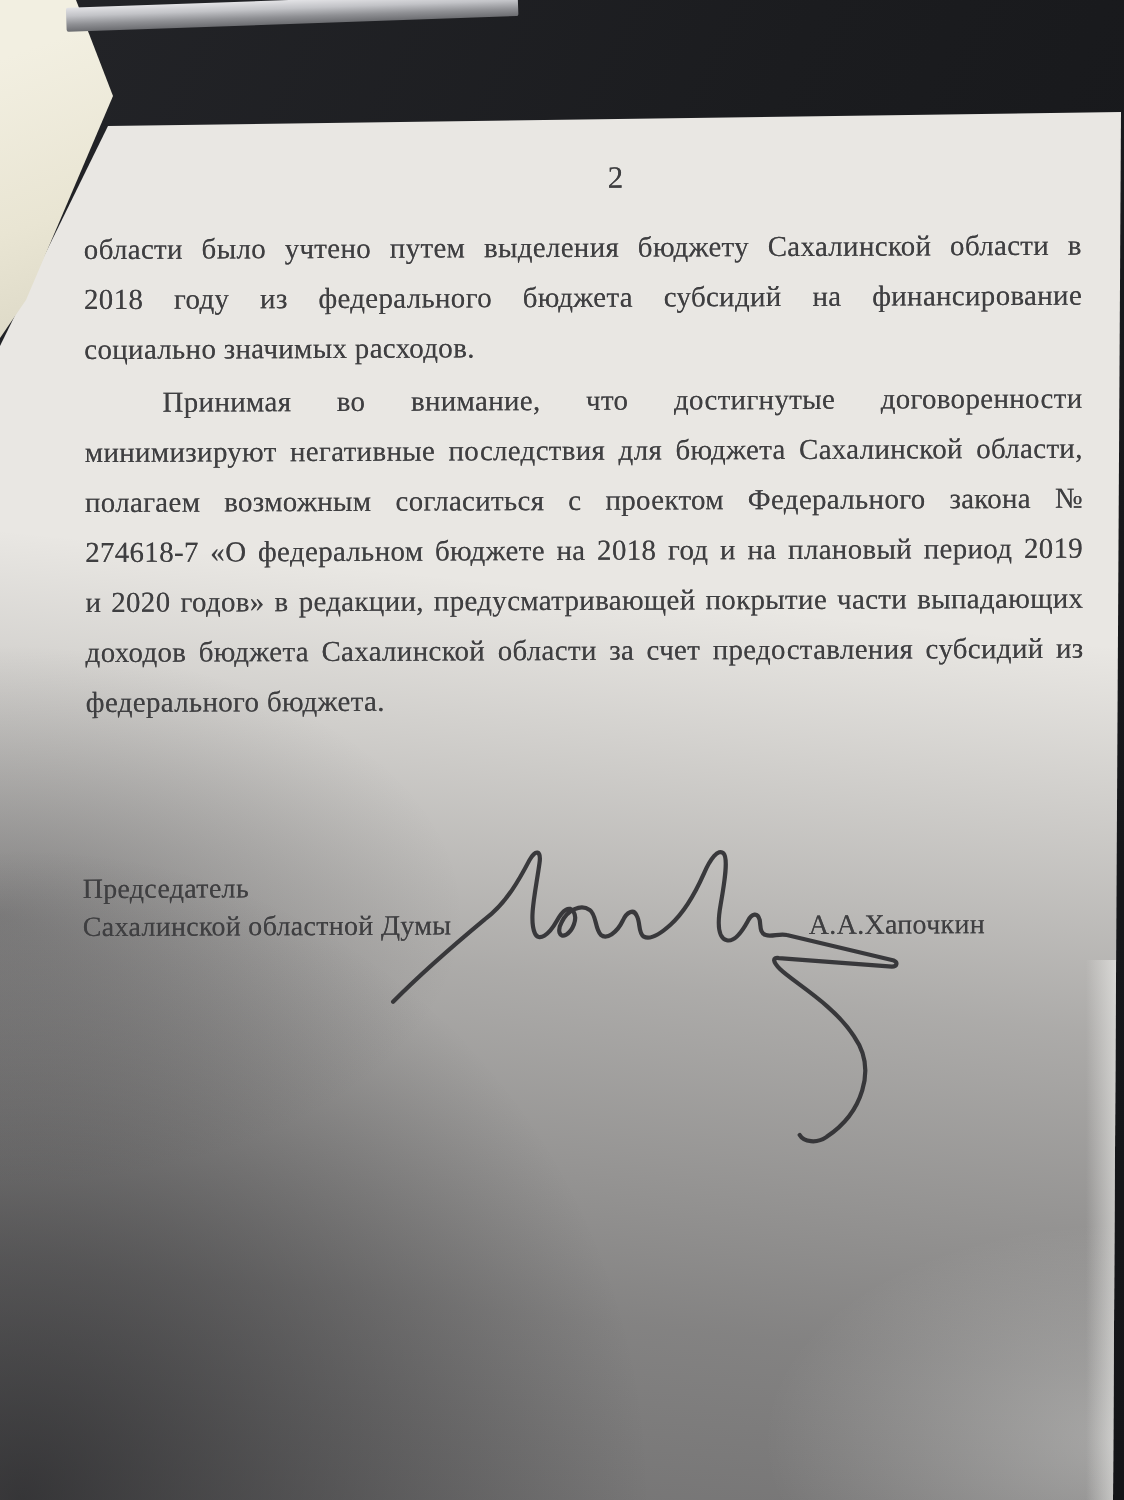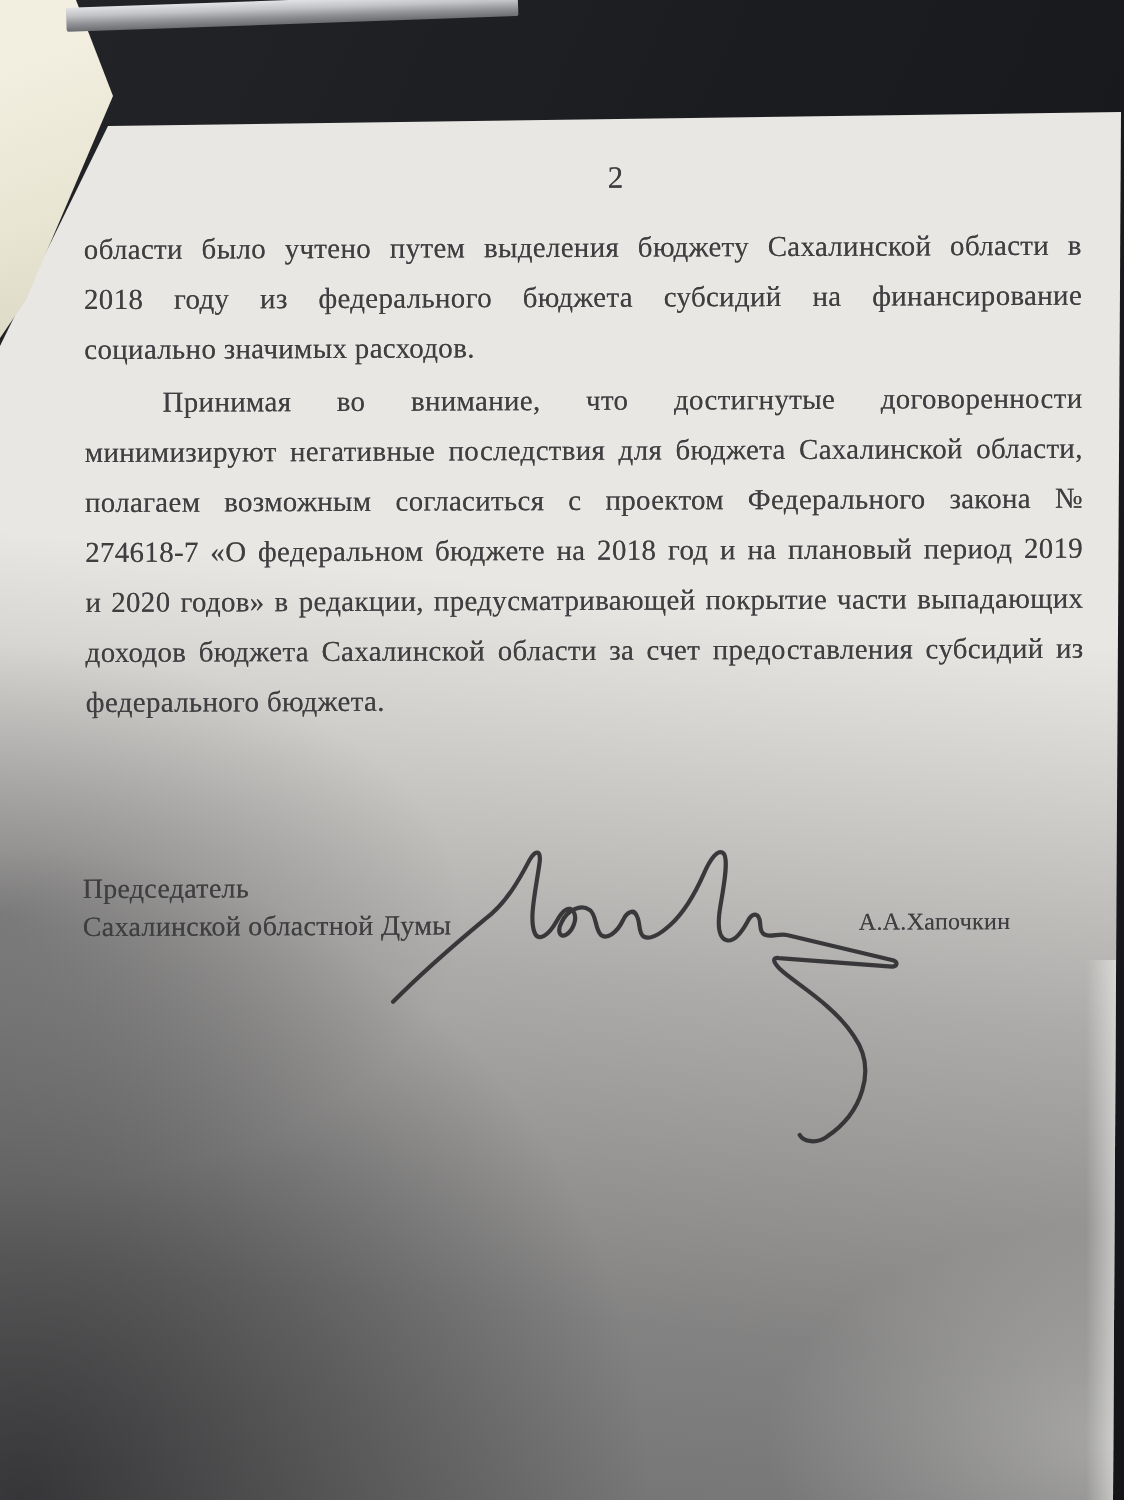--- a/index.html
+++ b/index.html
@@ -65,22 +65,22 @@
   .line { text-align: justify; text-align-last: justify; }
   .line.last { text-align: justify; text-align-last: auto; }
   .line.indent { padding-left: 78px; }
   .para-2 { margin-top: 3px; }
   .sig-role {
     position: absolute; left: 82px; top: 868px;
     font-size: 28px; line-height: 38px; letter-spacing: 0.3px;
     text-shadow: 0 0 0.6px rgba(63,63,65,0.8);
   }
   .sig-name {
-    position: absolute; left: 858px; top: 910px;
-    font-size: 24px; letter-spacing: 0.3px;
+    position: absolute; left: 808px; top: 910px;
+    font-size: 28px; letter-spacing: 0.3px;
     text-shadow: 0 0 0.6px rgba(63,63,65,0.8);
   }
   .signature-svg { position: absolute; left: 388px; top: 843px; }
 </style>
 </head>
 <body>
 
 <div class="screenshot">
   <div class="backdrop"></div>
 

